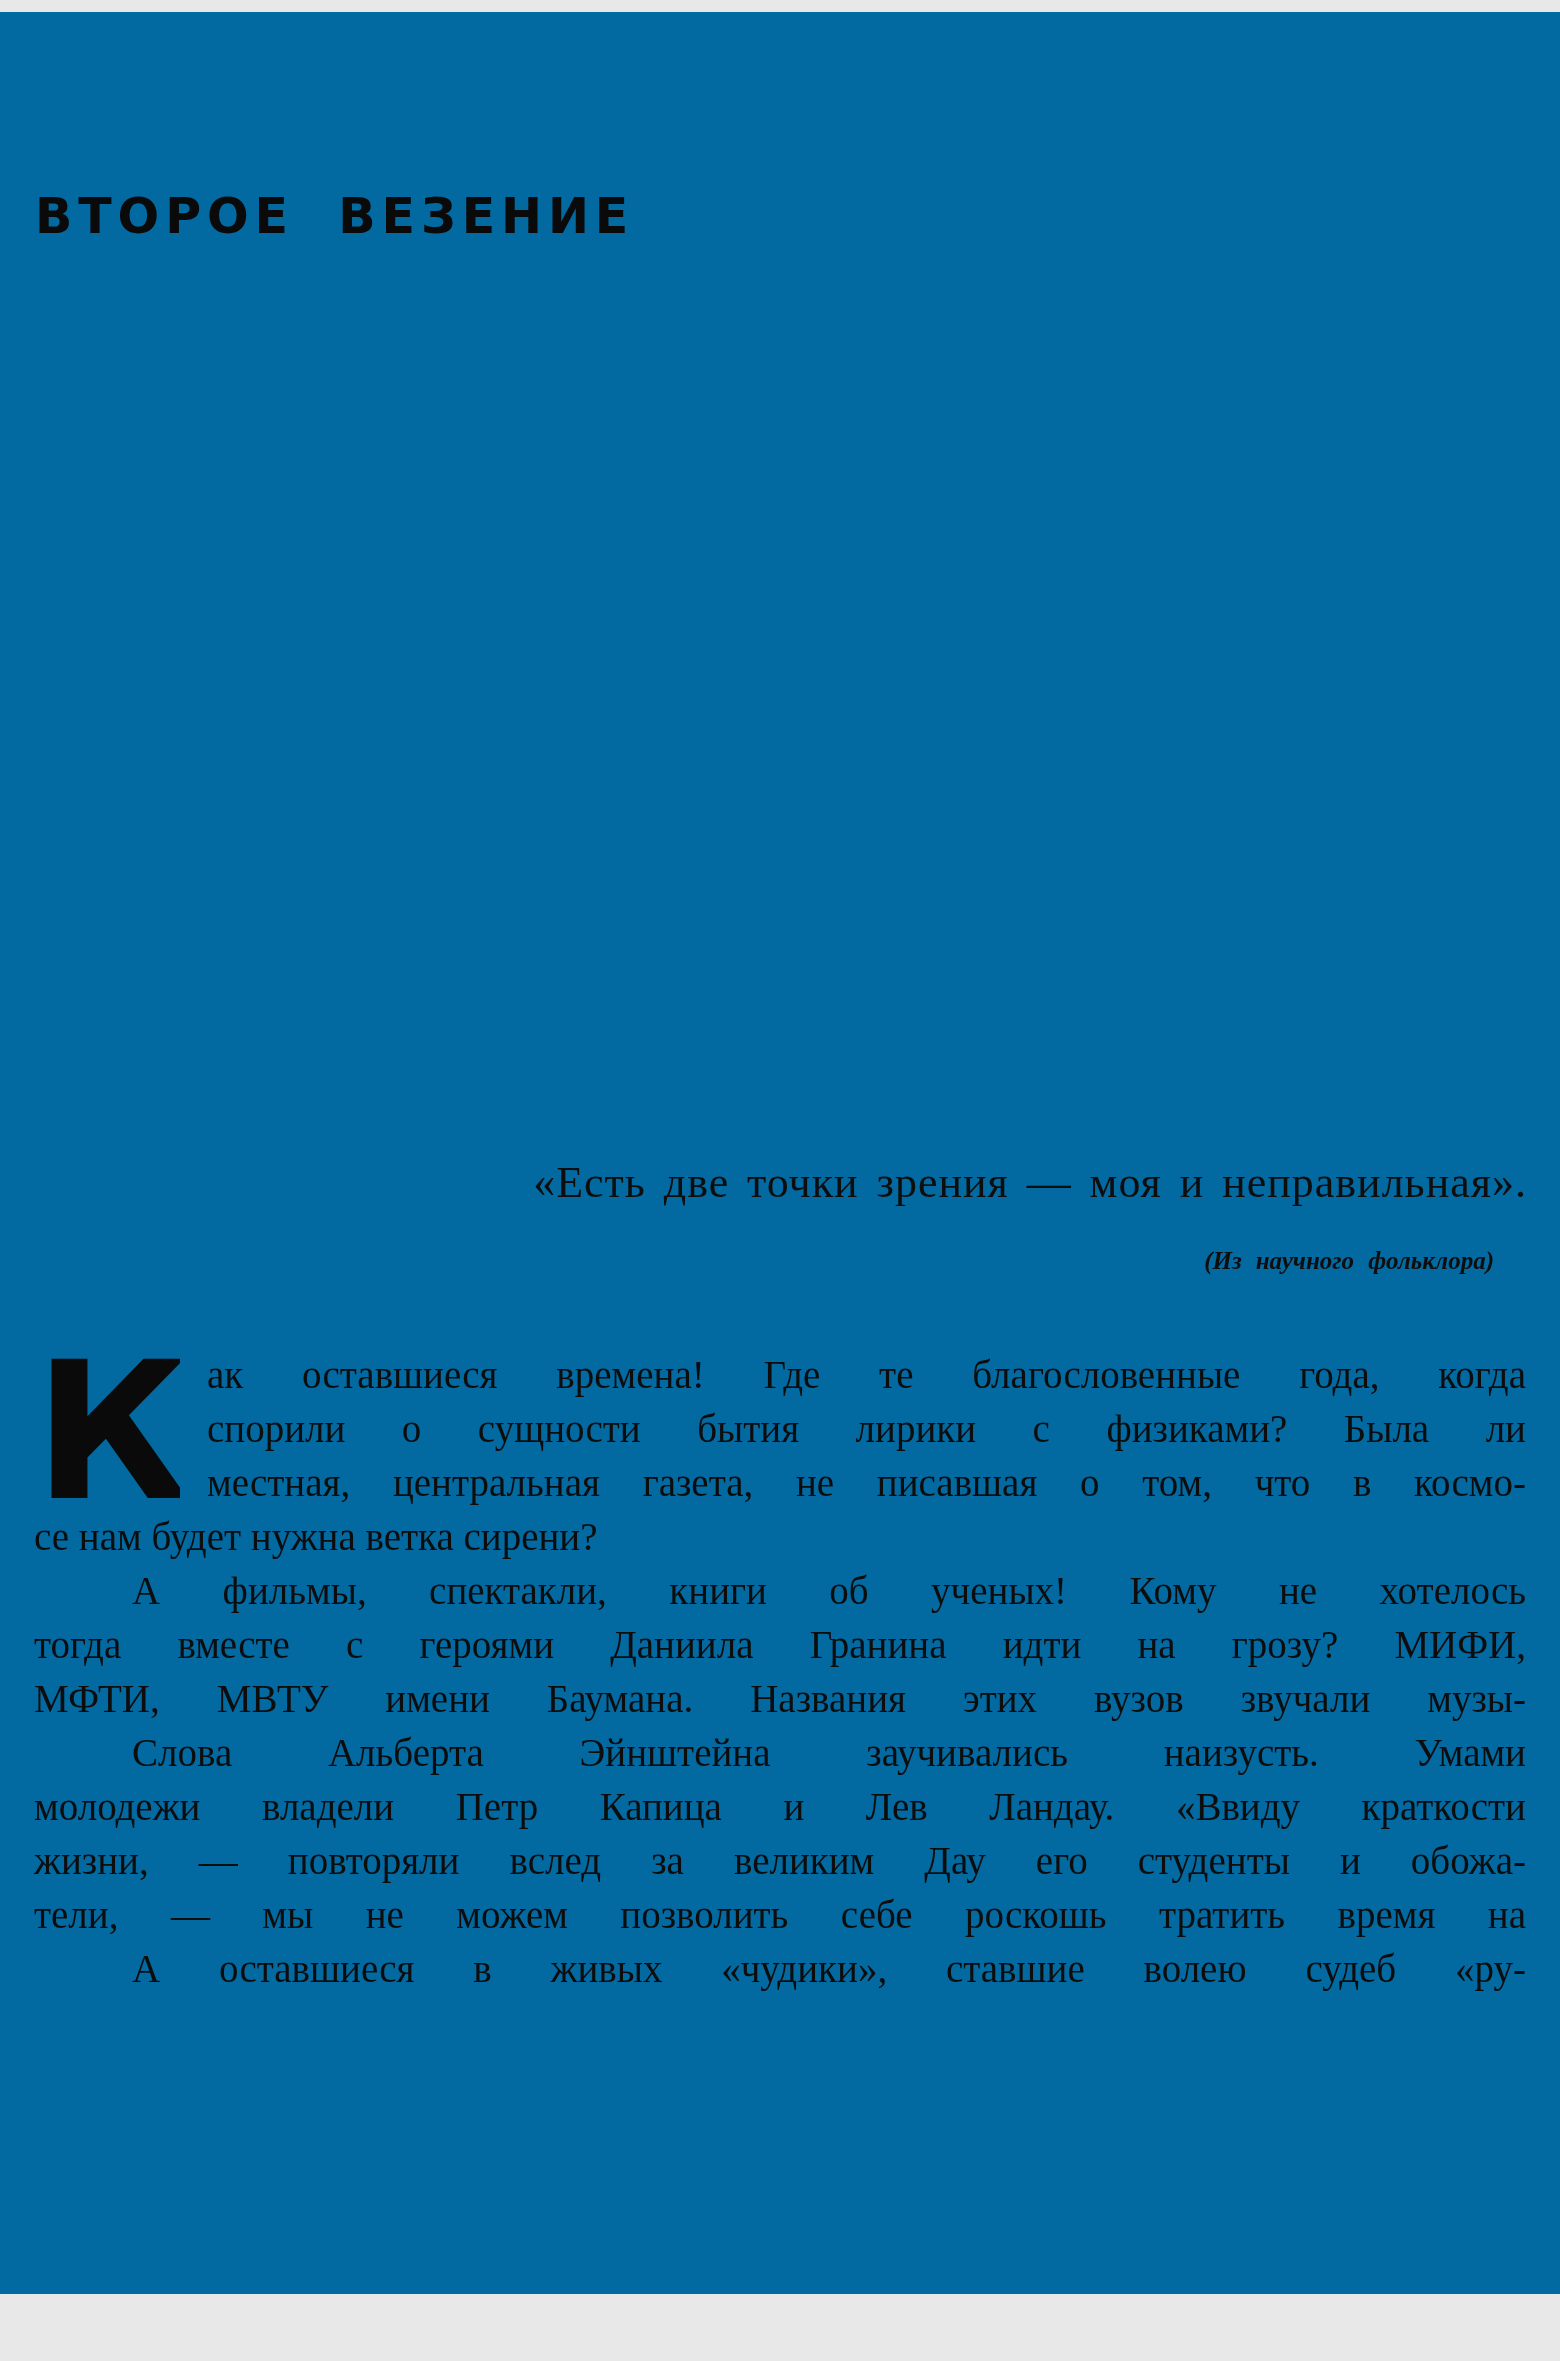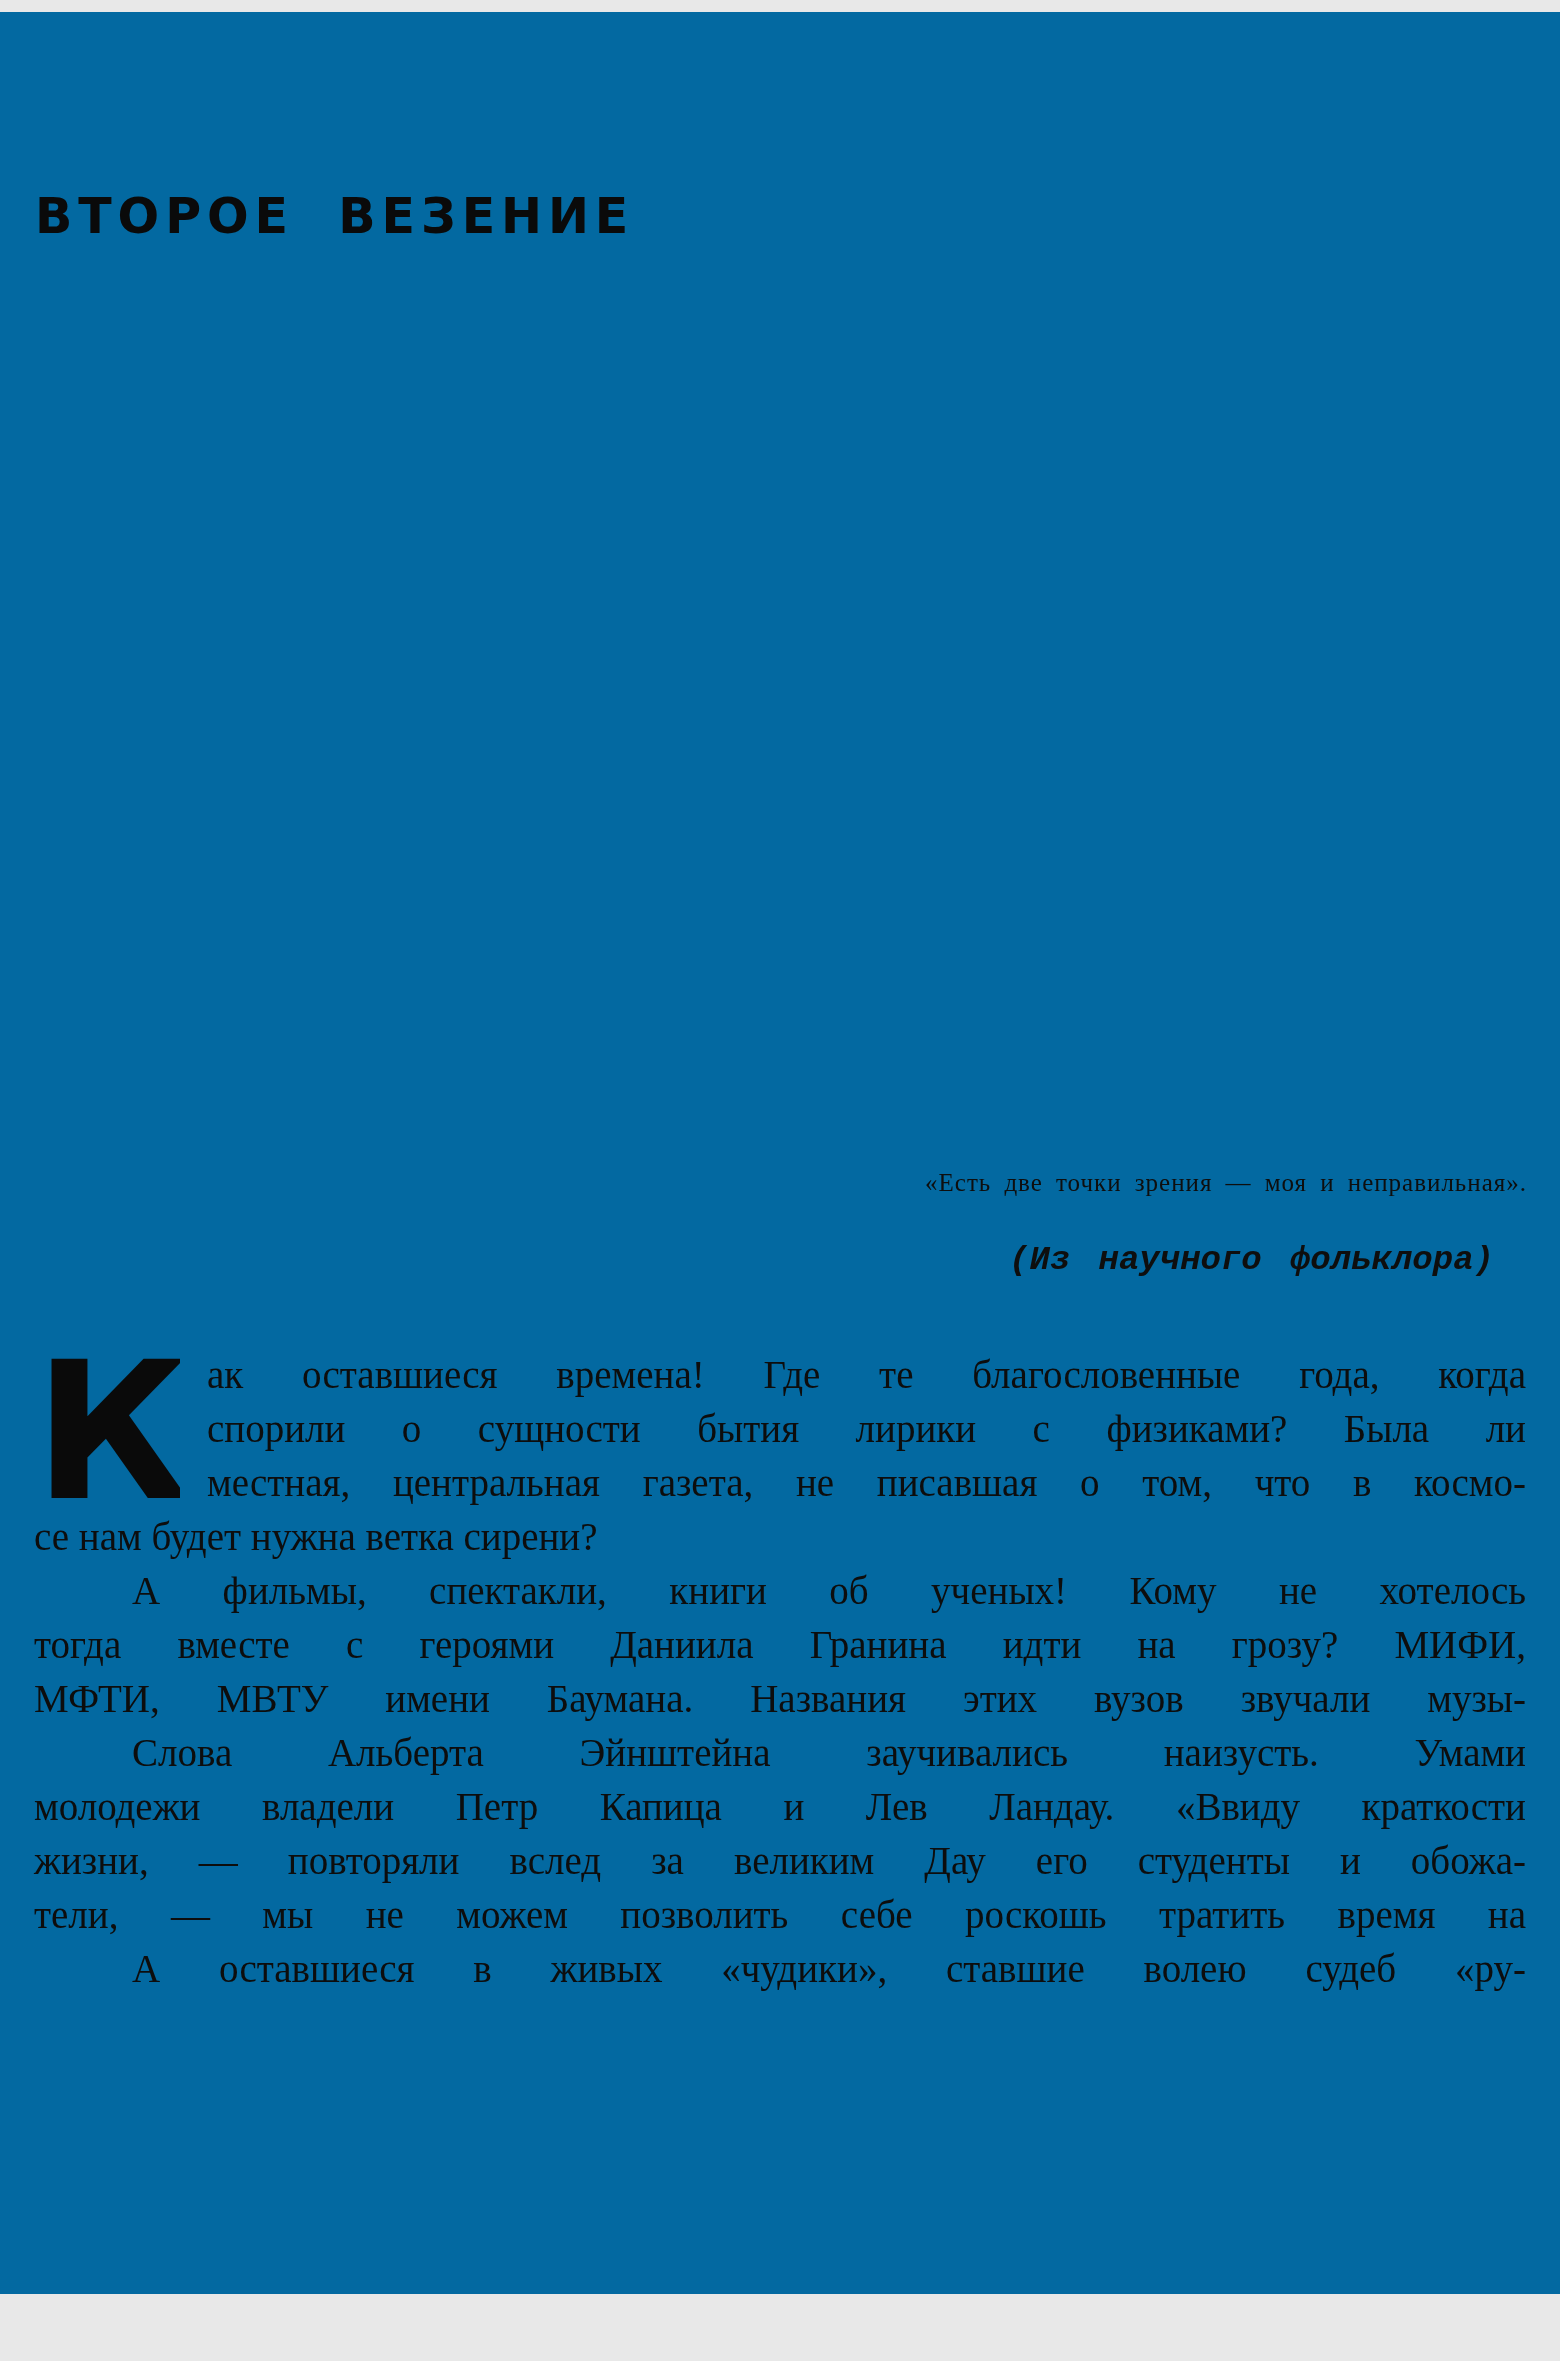--- a/index.html
+++ b/index.html
@@ -31,34 +31,33 @@
     white-space: nowrap;
   }
   .epigraph {
     position: absolute;
     right: 33px;
     top: 1149px;
     width: 1170px;
     text-align: right;
   }
   .epigraph-quote {
-    font-size: 25px;
+    font-size: 44px;
     line-height: 43px;
     letter-spacing: 1px;
     word-spacing: 5.9px;
   }
   .epigraph-attribution {
     margin-top: 35px;
     padding-right: 33px;
-    font-size: 34px;
+    font-size: 25px;
     line-height: 43px;
     font-weight: bold;
     font-style: italic;
     word-spacing: 7.8px;
-    font-family: Liberation Mono, monospace;
   }
   .body-text {
     position: absolute;
     left: 34px;
     top: 1336px;
     width: 1492px;
     font-size: 39px;
     line-height: 54px;
     color: #0d0d0d;
   }

